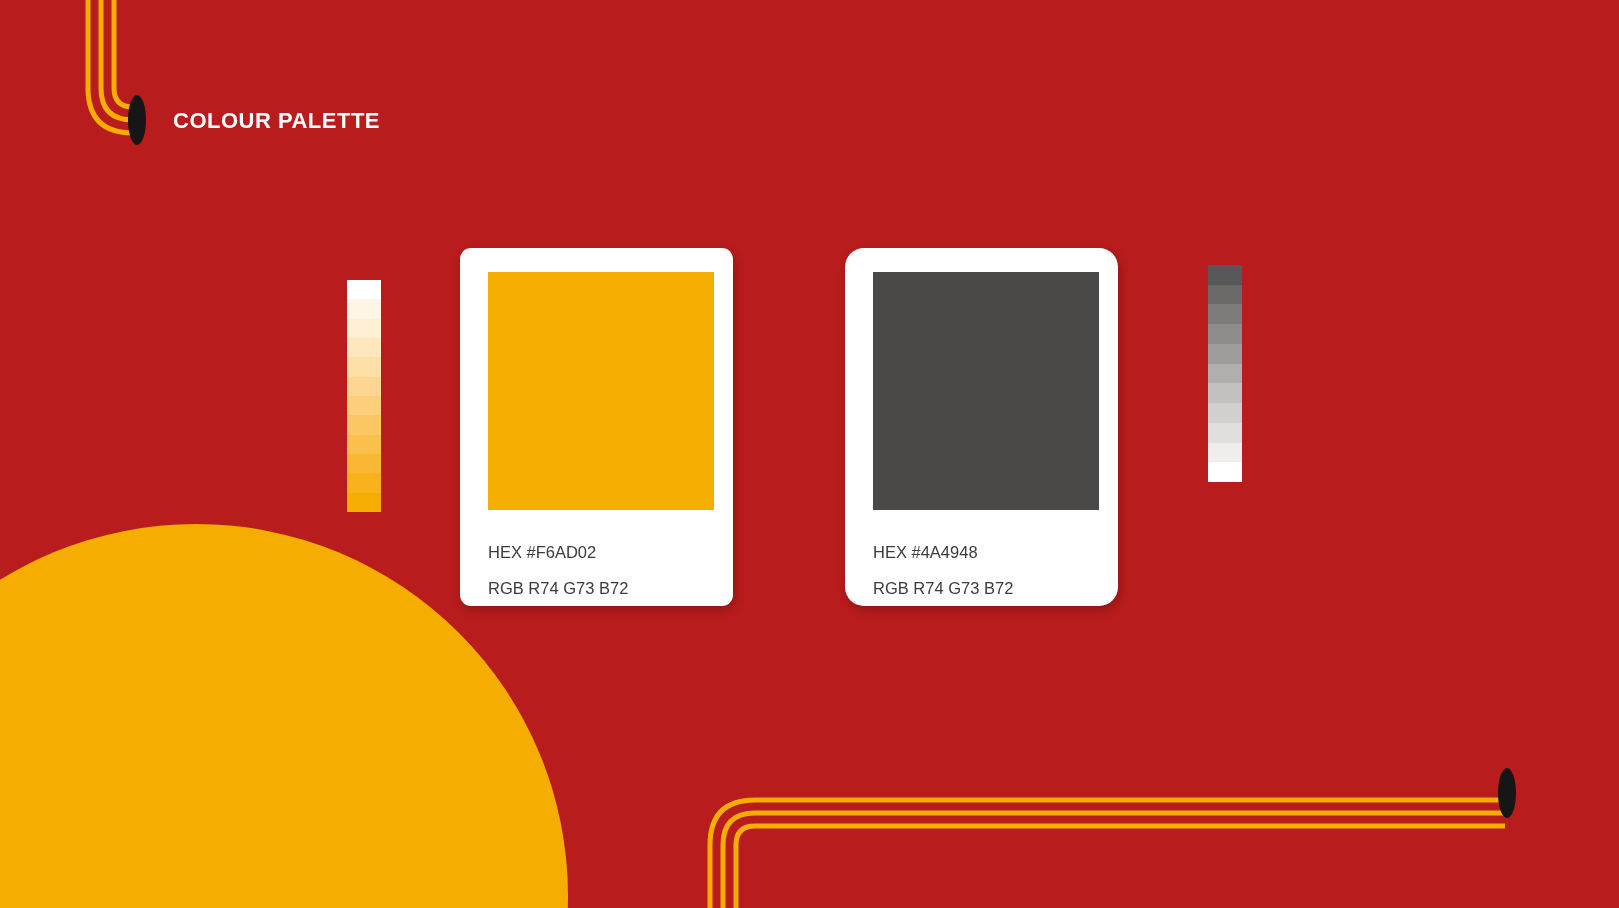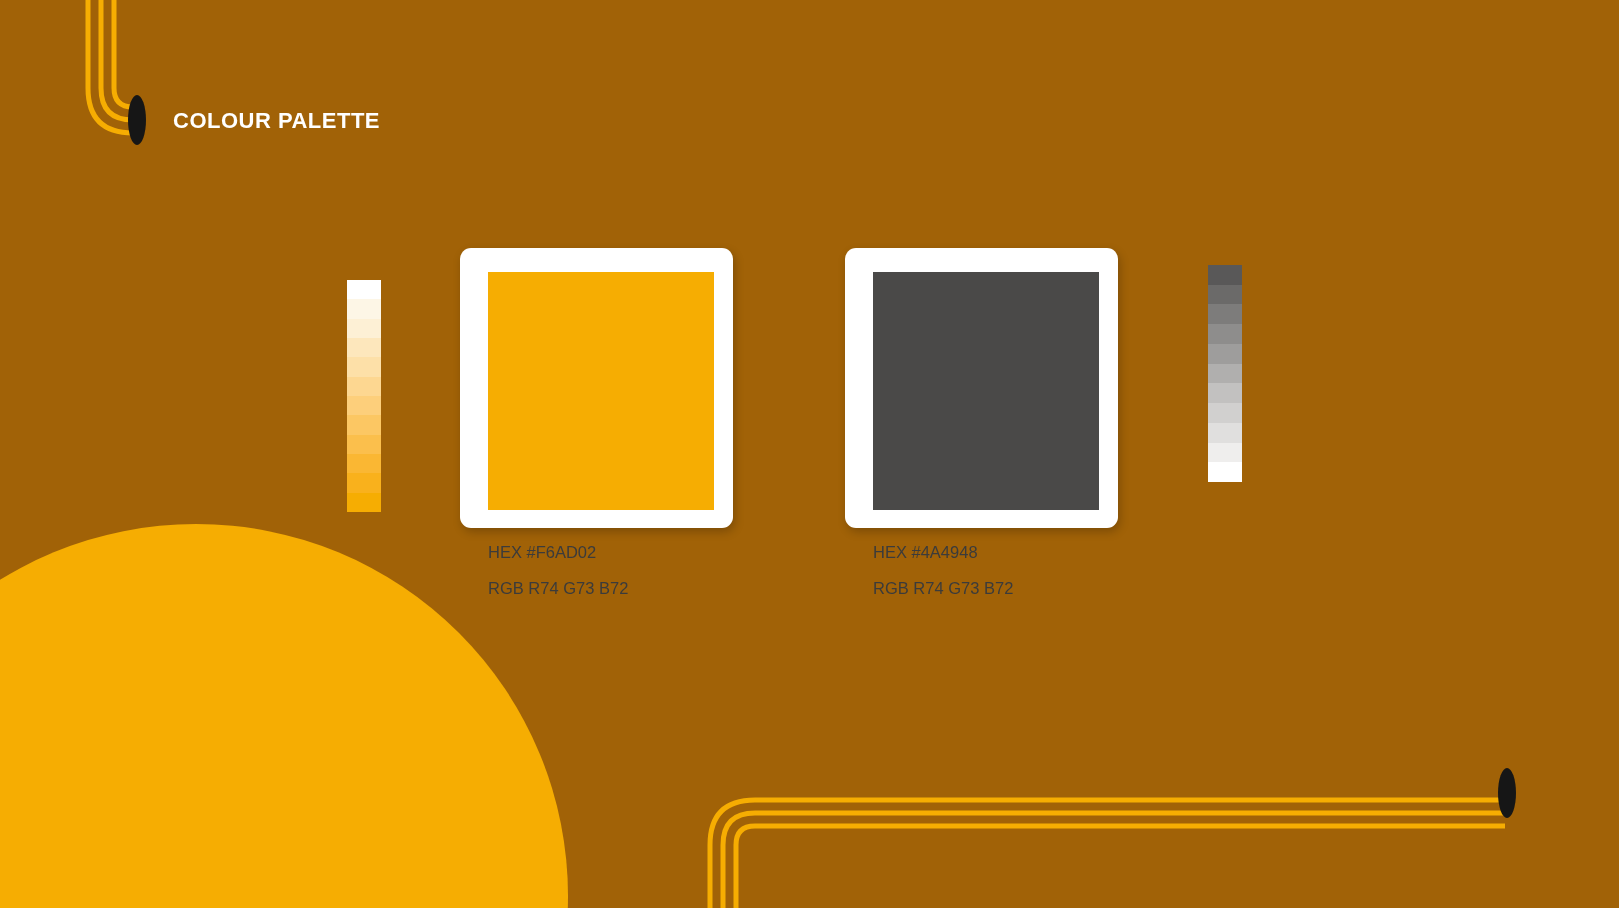--- a/index.html
+++ b/index.html
@@ -50,28 +50,28 @@
     letter-spacing: 0.5px;
     color: #ffffff;
     white-space: nowrap;
   }
 
   
   .card {
     position: absolute;
     top: 248px;
     width: 273px;
-    height: 280px;
+    height: 358px;
     background: #ffffff;
     border-radius: 11px;
     box-shadow: 2px 4px 10px rgba(0,0,0,0.22);
     box-sizing: border-box;
   }
   #card-primary  { left: 460px; }
-  #card-secondary{ left: 845px; }
+  #card-secondary{ left: 845px; border-radius: 19px; }
 
   .card-swatch {
     position: absolute;
     left: 28px;
     top: 24px;
     width: 226px;
     height: 238px;
   }
 
   .card-specs {
@@ -104,21 +104,21 @@
   #bar-gray {
     left: 1208px;
     top: 265px;
     width: 34px;
     height: 217px;
   }
 </style>
 </head>
 <body>
 
-<div id="stage" style="background: #a16207;">
+<div id="stage" style="background: #b91c1c;">
 
   <div class="corner-circle" style="background: rgb(246, 173, 2);"></div>
 
   <svg class="deco-svg" viewBox="0 0 1619 908">
 
     <g fill="none" stroke="#f6ad02" stroke-width="5">
       <path d="M 88 -10 L 88 88 Q 88 133 133 133 L 140 133"></path>
       <path d="M 101 -10 L 101 88 Q 101 120 133 120 L 140 120"></path>
       <path d="M 114 -10 L 114 88 Q 114 107 133 107 L 140 107"></path>
     </g>

